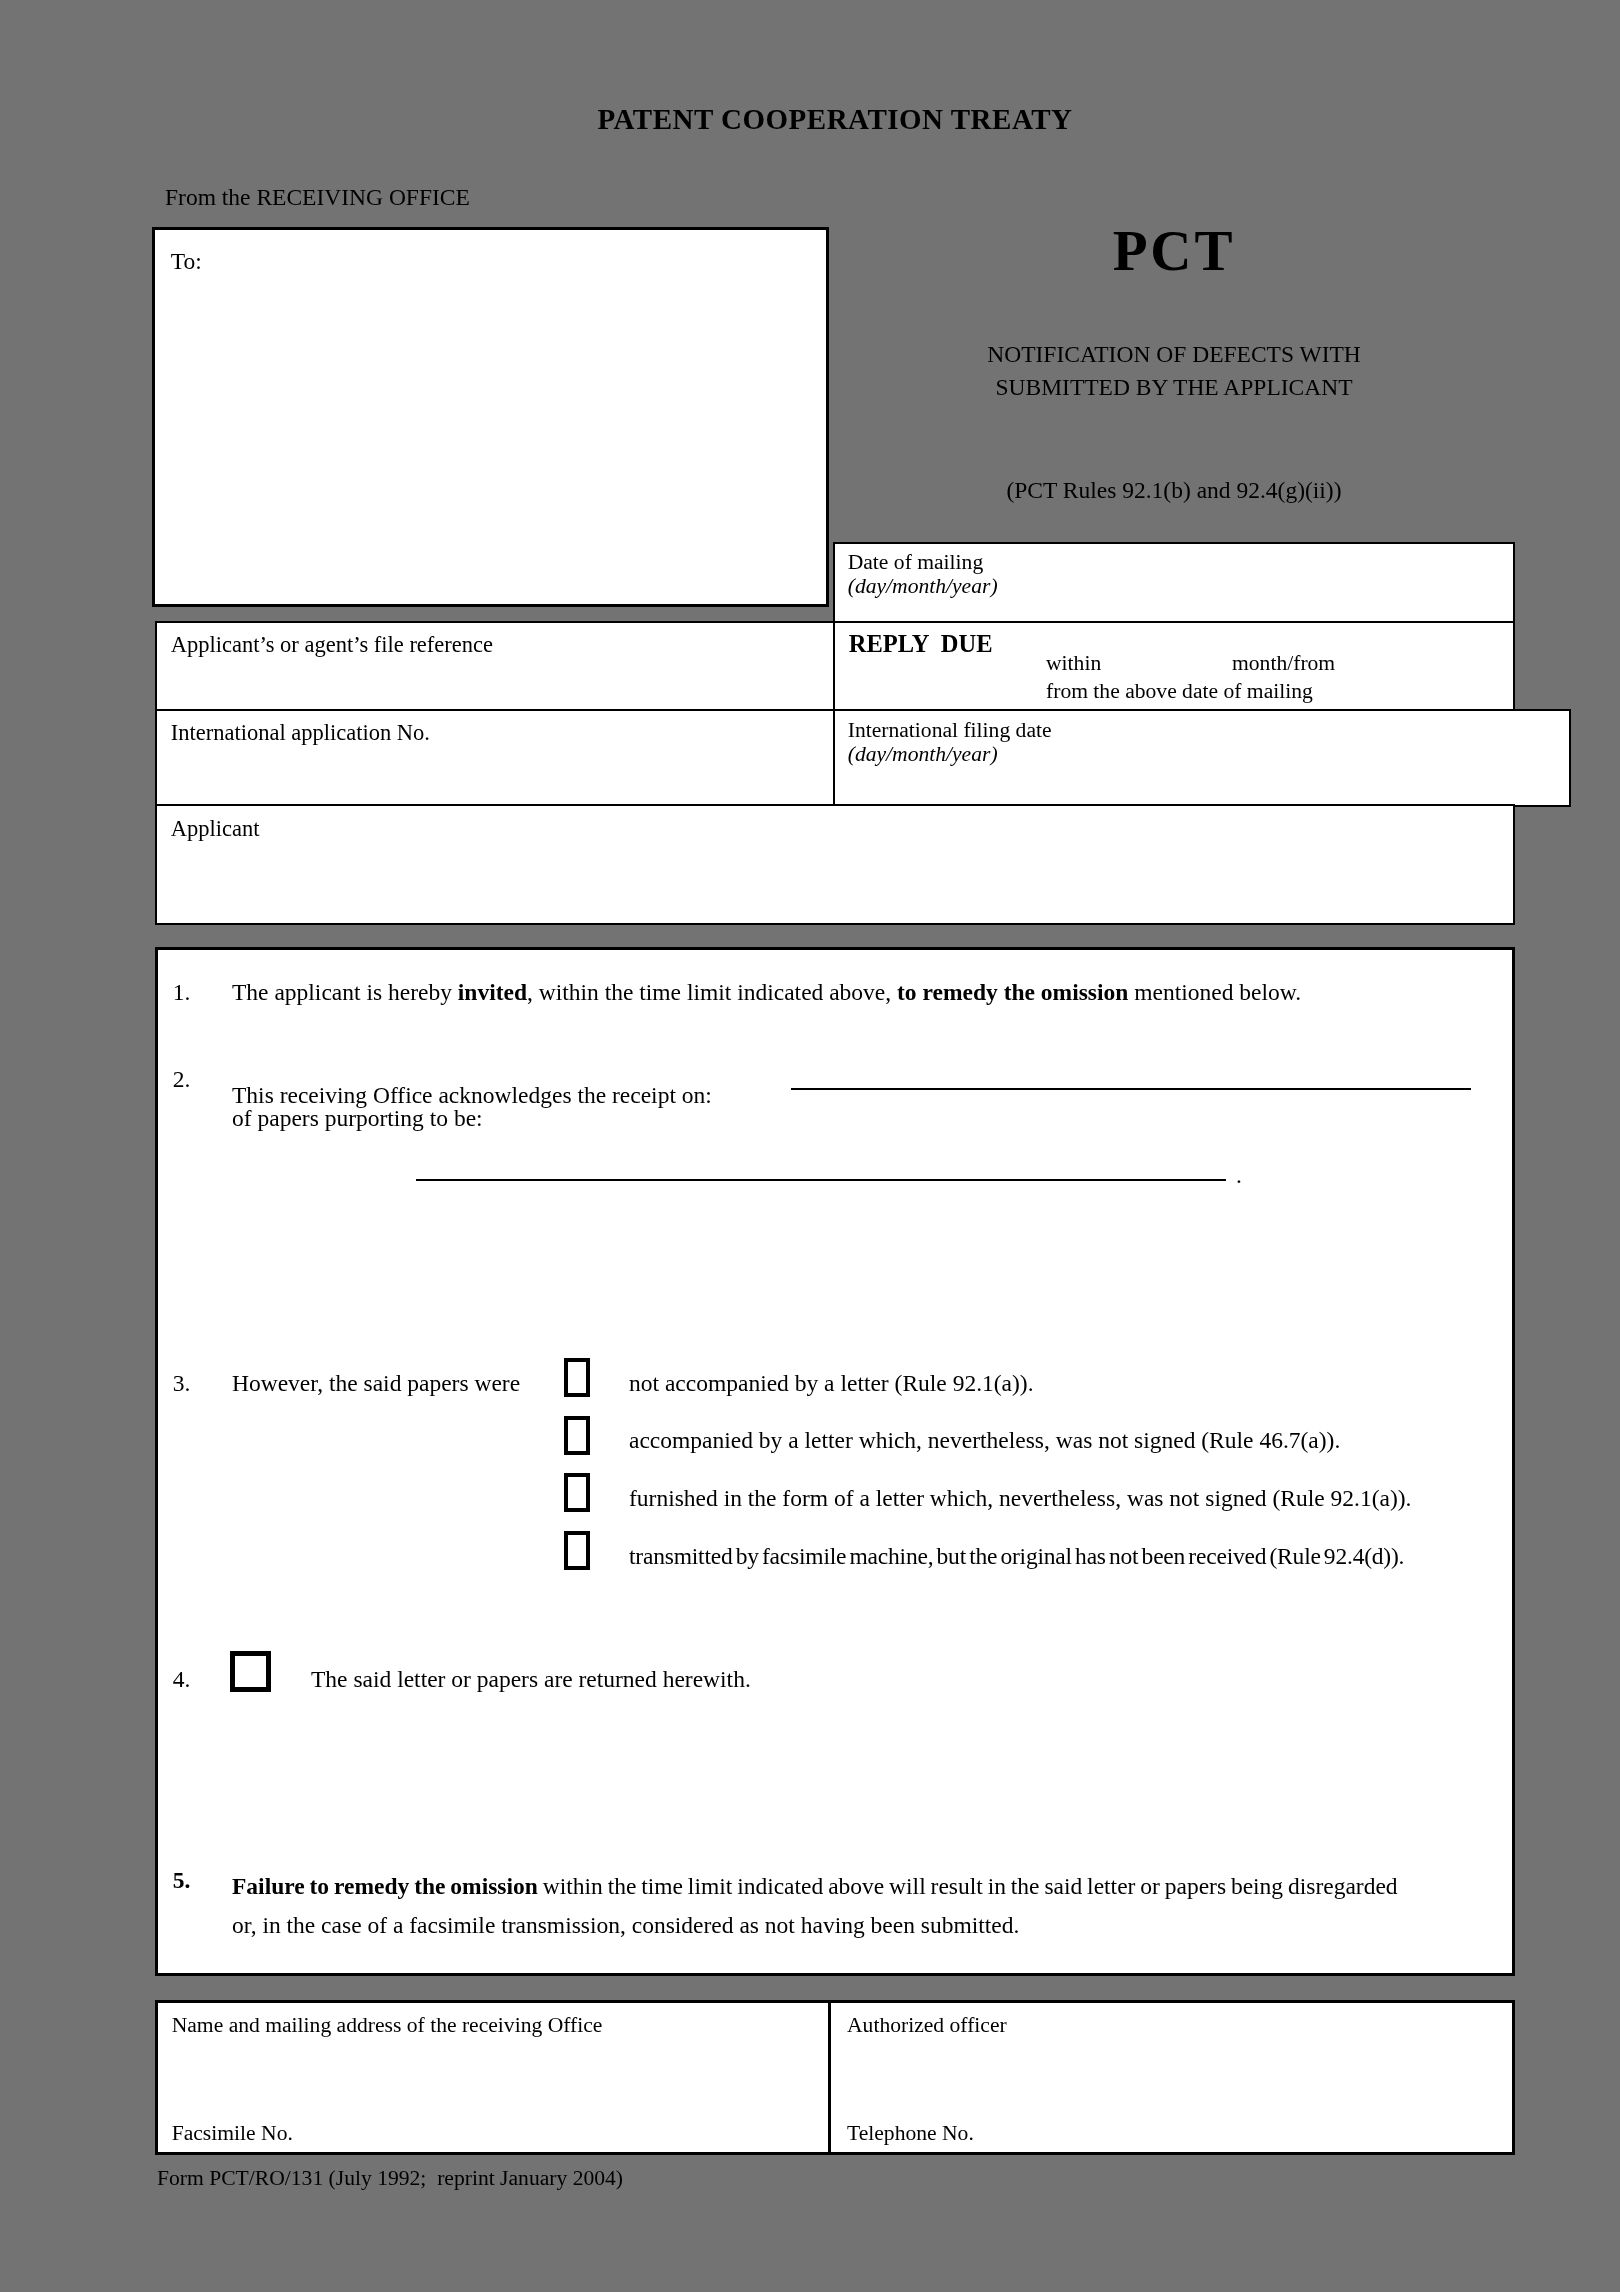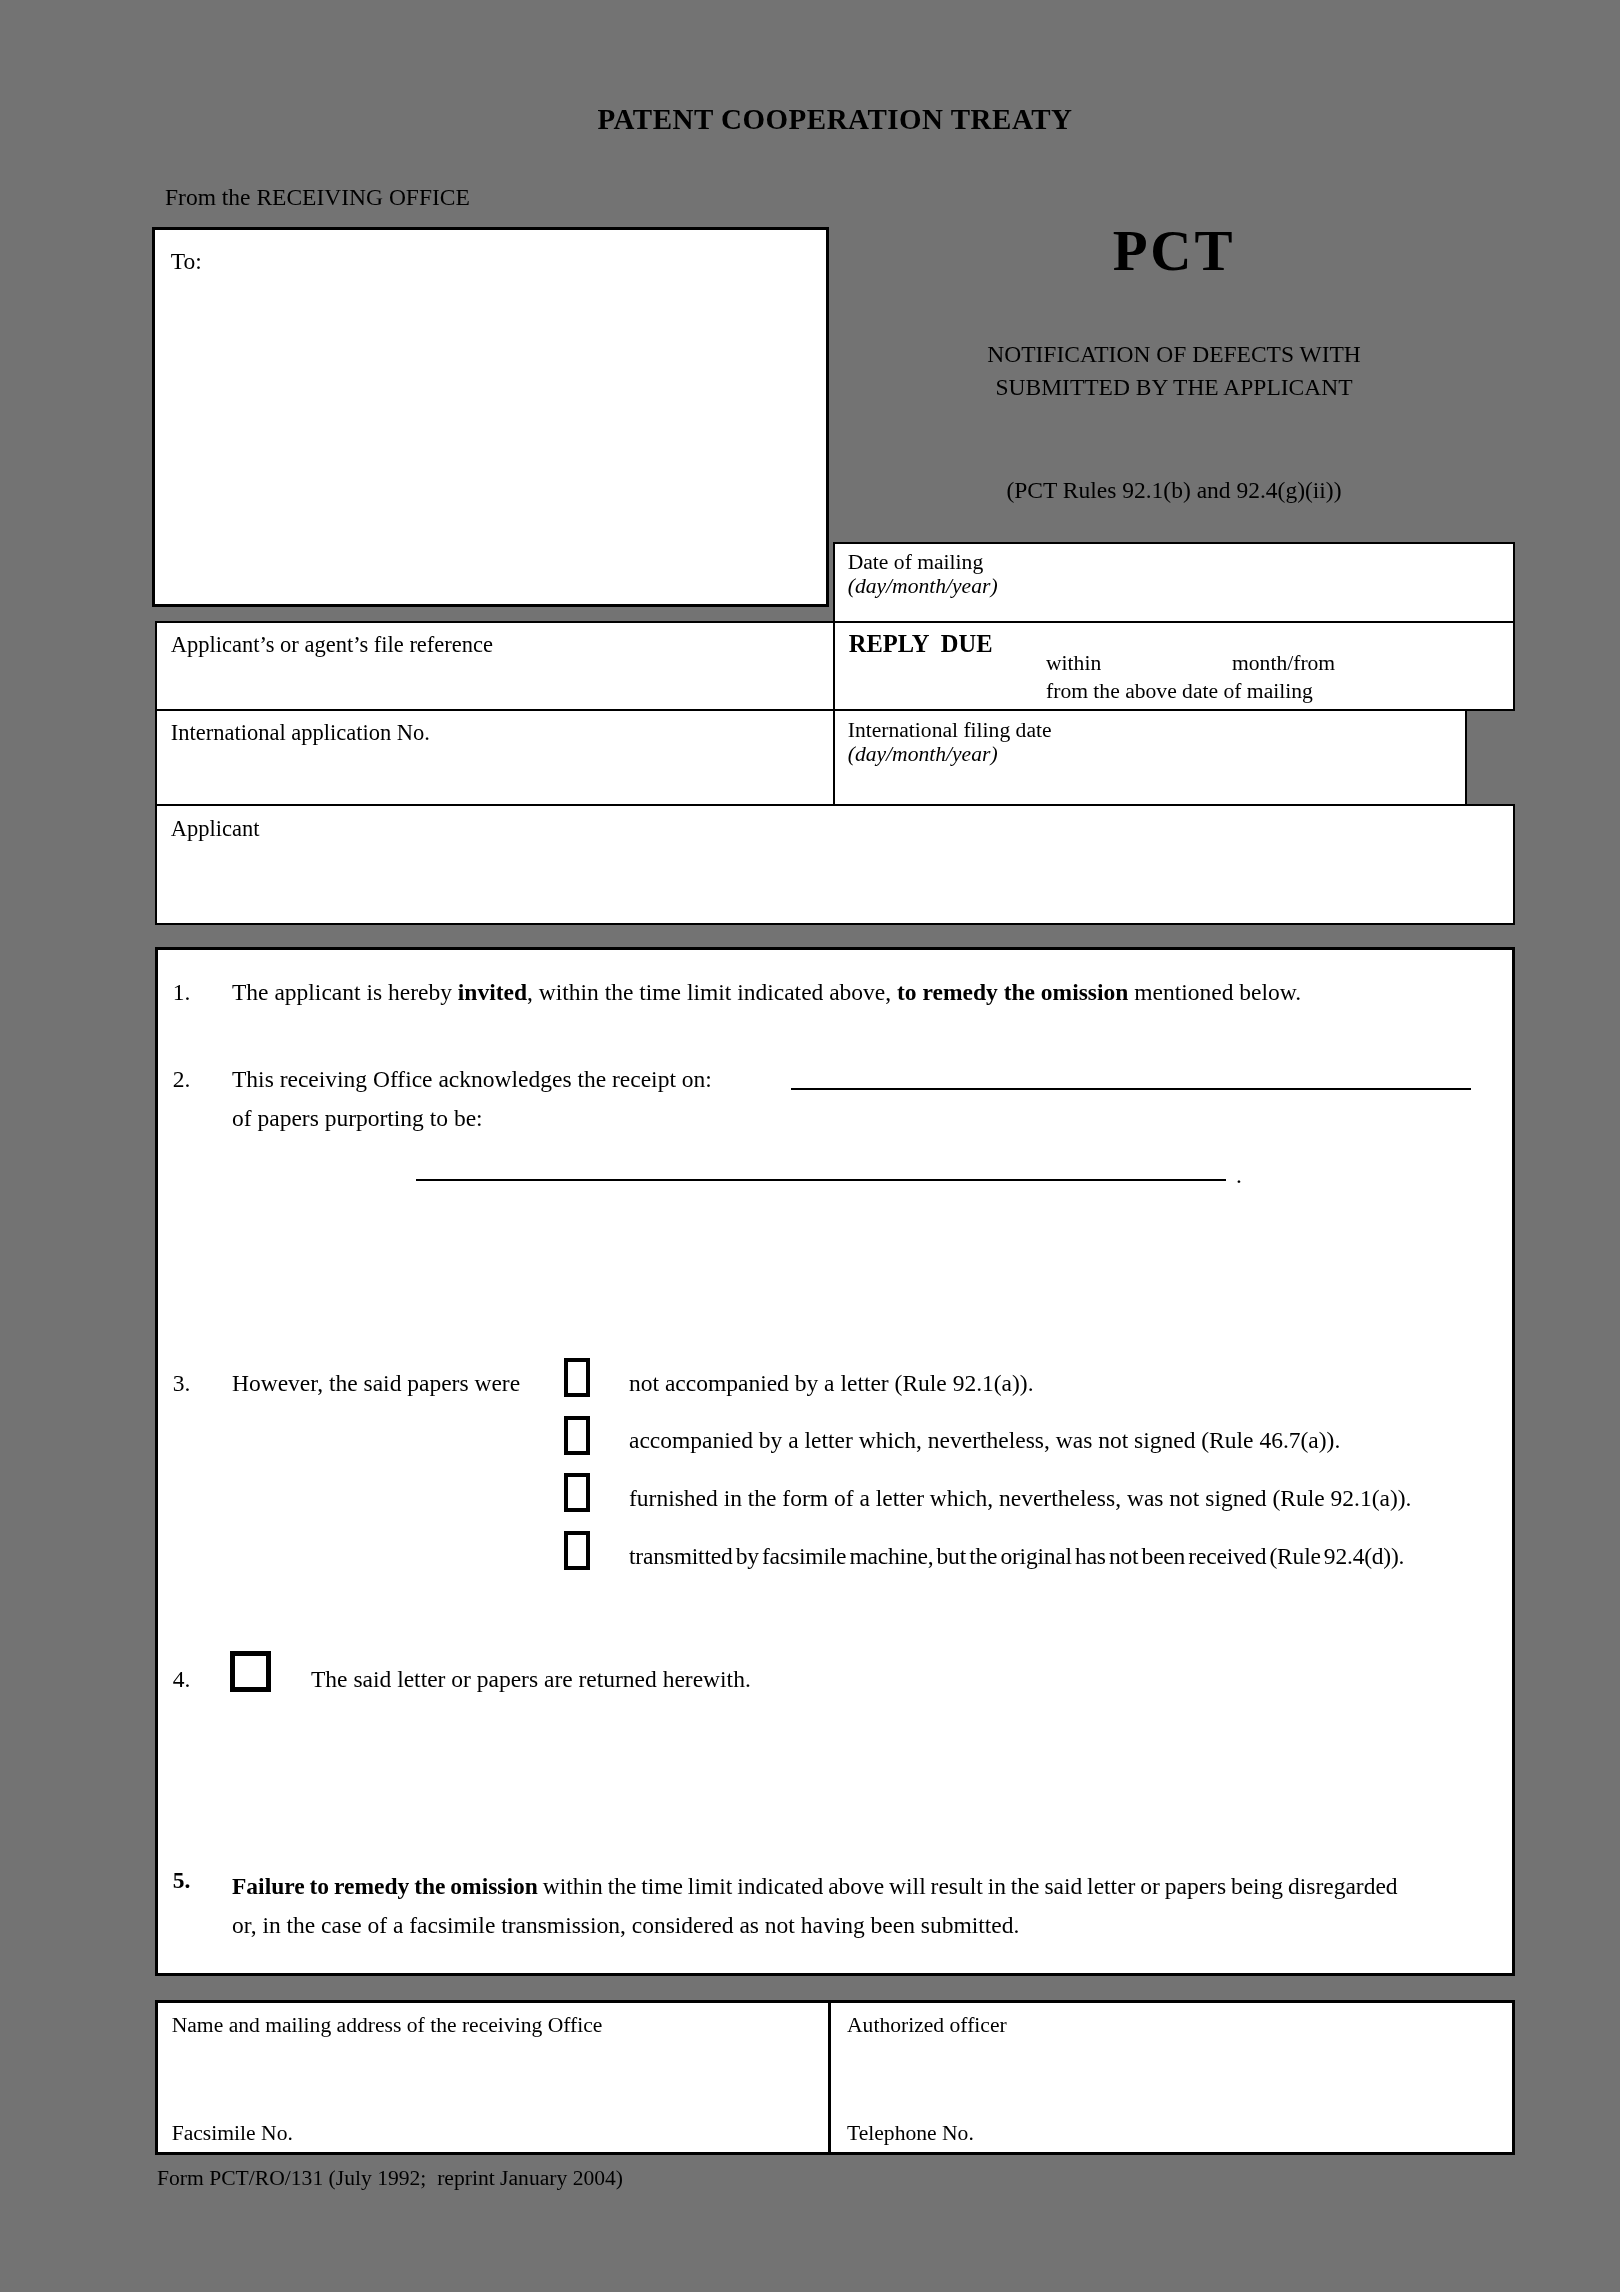--- a/index.html
+++ b/index.html
@@ -62,38 +62,38 @@
   <div class="box" style="left:833px;top:621px;width:682px;height:90px;">
     <div class="abs b pre" style="left:13.7px;top:6.9px;font-size:24.5px;">REPLY  DUE</div>
     <div class="abs t22" style="left:211px;top:28px;">within</div>
     <div class="abs t22" style="left:397px;top:28px;">month/from</div>
     <div class="abs t22" style="left:211px;top:56px;">from the above date of mailing</div>
   </div>
 
   <div class="box" style="left:155px;top:709px;width:681px;height:98px;">
     <div class="abs t23" style="left:13.7px;top:8.8px;">International application No.</div>
   </div>
-  <div class="box" style="left:833px;top:709px;width:634px;height:98px;">
+  <div class="box" style="left:833px;top:709px;width:738px;height:98px;">
     <div class="abs t22" style="left:12.7px;top:6.9px;">International filing date</div>
     <div class="abs t22 i" style="left:12.7px;top:31px;">(day/month/year)</div>
   </div>
 
   <div class="box" style="left:155px;top:804px;width:1360px;height:121px;">
     <div class="abs t23" style="left:13.7px;top:9.8px;">Applicant</div>
   </div>
 
   <div class="box thick" style="left:155px;top:947px;width:1360px;height:1029px;">
 
     <div class="abs t24" style="left:14.7px;top:29px;">1.</div>
     <div class="abs t24 nowrap" style="left:74px;top:29px;">
       <span>The applicant is hereby </span><span class="b">invited</span><span>, within the time limit indicated above, </span><span class="b">to remedy the omission</span><span> mentioned below.</span>
     </div>
 
     <div class="abs t24" style="left:14.7px;top:116px;">2.</div>
-    <div class="abs t24 nowrap" style="left:74px;top:116px;">This receiving Office acknowledges the receipt on:</div>
+    <div class="abs t24 nowrap" style="left:74px;top:132px;">This receiving Office acknowledges the receipt on:</div>
     <div class="thinblank" style="left:633px;top:116px;width:680px;height:21.6px;"></div>
     <div class="abs t24" style="left:74px;top:155px;">of papers purporting to be:</div>
     <div class="blank" style="left:258px;top:202px;width:810px;height:27.4px;"></div>
     <div class="abs t24" style="left:1078px;top:212px;">.</div>
 
     <div class="abs t24" style="left:14.7px;top:420px;">3.</div>
     <div class="abs t24 nowrap" style="left:74px;top:420px;">However, the said papers were</div>
 
     <div class="checkbox" style="left:406px;top:408px;width:25.5px;height:39px;"></div>
     <div class="abs t24 nowrap" style="left:471px;top:420px;">not accompanied by a letter (Rule 92.1(a)).</div>

